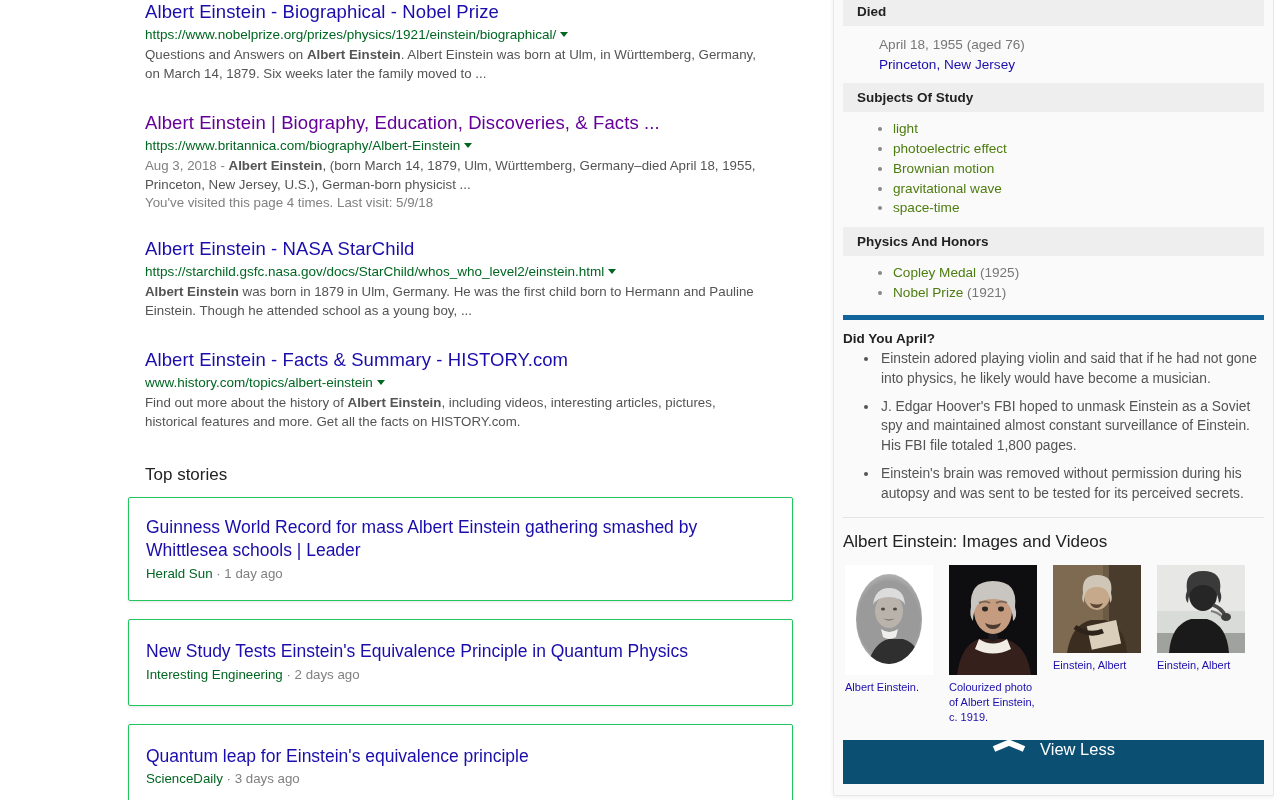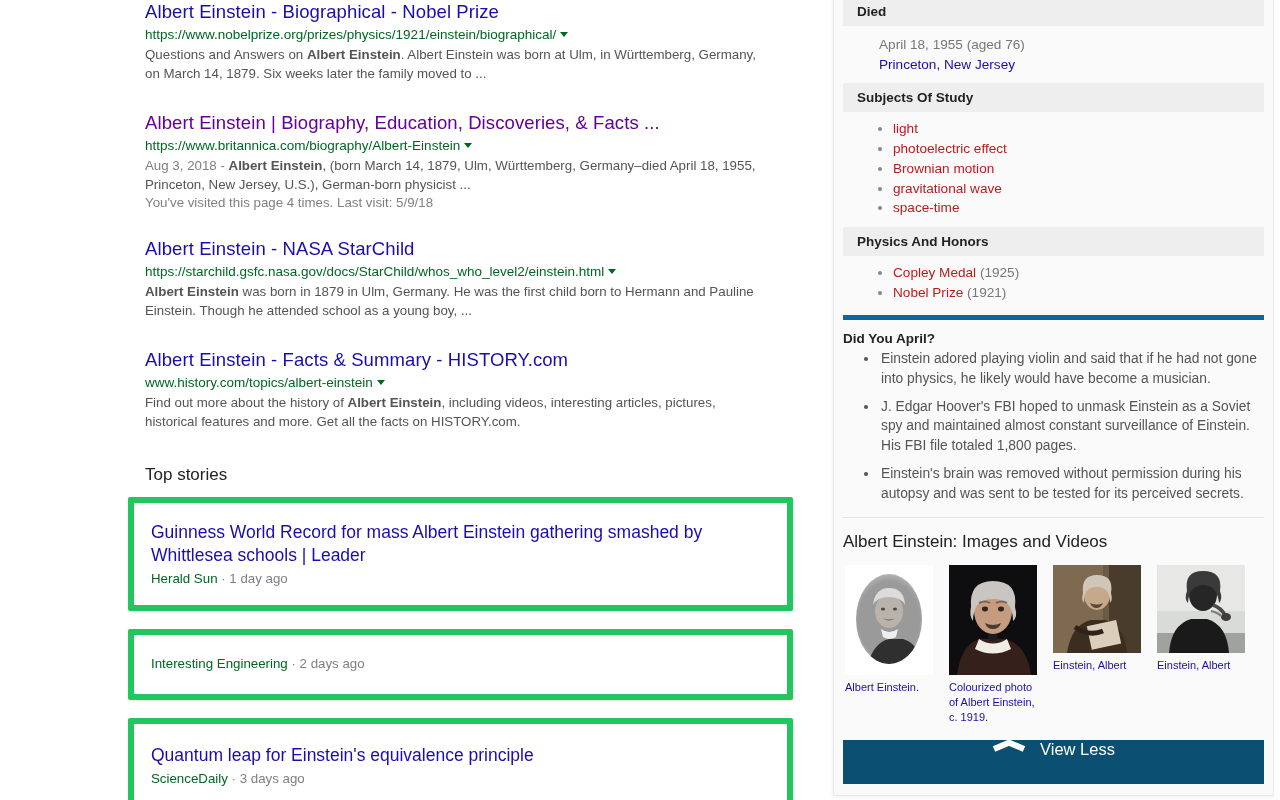--- a/index.html
+++ b/index.html
@@ -58,21 +58,21 @@
   
   .top-stories-head {
     font-size: 17px;
     color: #222;
     margin: 33px 0 12px 0;
   }
   .story-card {
     width: 665px;
     margin-left: -17px;
     background: #fff;
-    border: 6px solid #22c55e;
+    border: 1px solid #22c55e;
     border-radius: 2px;
     box-shadow: 0 1px 3px rgba(0,0,0,0.10);
     padding: 18px 17px 17px 17px;
     margin-bottom: 18px;
     cursor: pointer;
   }
   .story-title {
     font-size: 17.5px;
     line-height: 1.35;
     color: #1a0dab;
@@ -114,21 +114,21 @@
     padding-left: 50px;
     list-style: disc;
   }
   .kp-list li {
     font-size: 13.6px;
     line-height: 1.34;
     color: #777;
     margin-bottom: 1.5px;
   }
   .kp-list li::marker { color: #888; }
-  .kp-list a { color: #b91c1c; text-decoration: none; cursor: pointer; }
+  .kp-list a { color: #4d7c0f; text-decoration: none; cursor: pointer; }
   .kp-year { color: #777; }
 
   .kp-divider {
     height: 5px;
     background: #12649c;
     margin: 13px 9px 11px 9px;
   }
   .dyk-head {
     font-size: 13.5px;
     font-weight: bold;
@@ -255,20 +255,21 @@
     </div>
 
     <div class="top-stories-head">Top stories</div>
 
     <div class="story-card">
       <div class="story-title">Guinness World Record for mass Albert Einstein gathering smashed by Whittlesea schools | Leader</div>
       <div class="story-meta"><span class="story-source">Herald Sun</span><span class="story-age"> · </span><span class="story-age">1 day ago</span></div>
     </div>
 
     <div class="story-card" style="padding-top:20px;padding-bottom:20px;">
+      <div class="story-title">New Study Tests Einstein's Equivalence Principle in Quantum Physics</div>
       <div class="story-meta"><span class="story-source">Interesting Engineering</span><span class="story-age"> · </span><span class="story-age">2 days ago</span></div>
     </div>
 
     <div class="story-card" style="padding-top:20px;padding-bottom:20px;">
       <div class="story-title">Quantum leap for Einstein's equivalence principle</div>
       <div class="story-meta"><span class="story-source">ScienceDaily</span><span class="story-age"> · </span><span class="story-age">3 days ago</span></div>
     </div>
   </div>
 
   <div class="kp">

